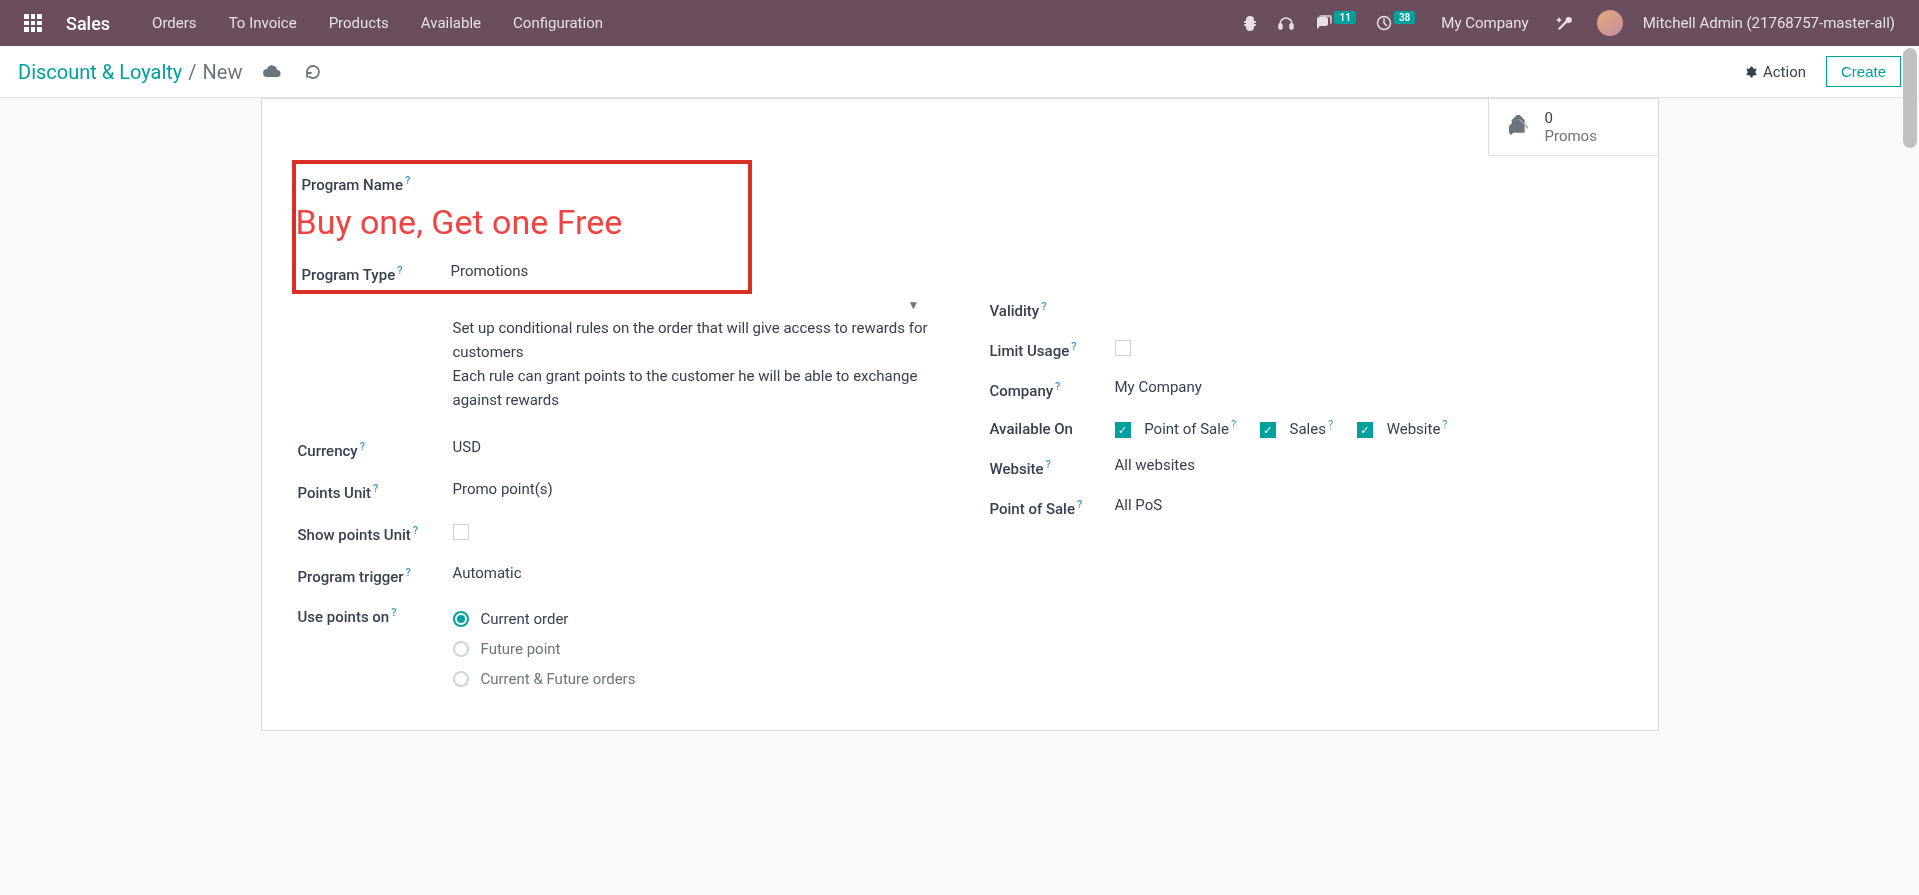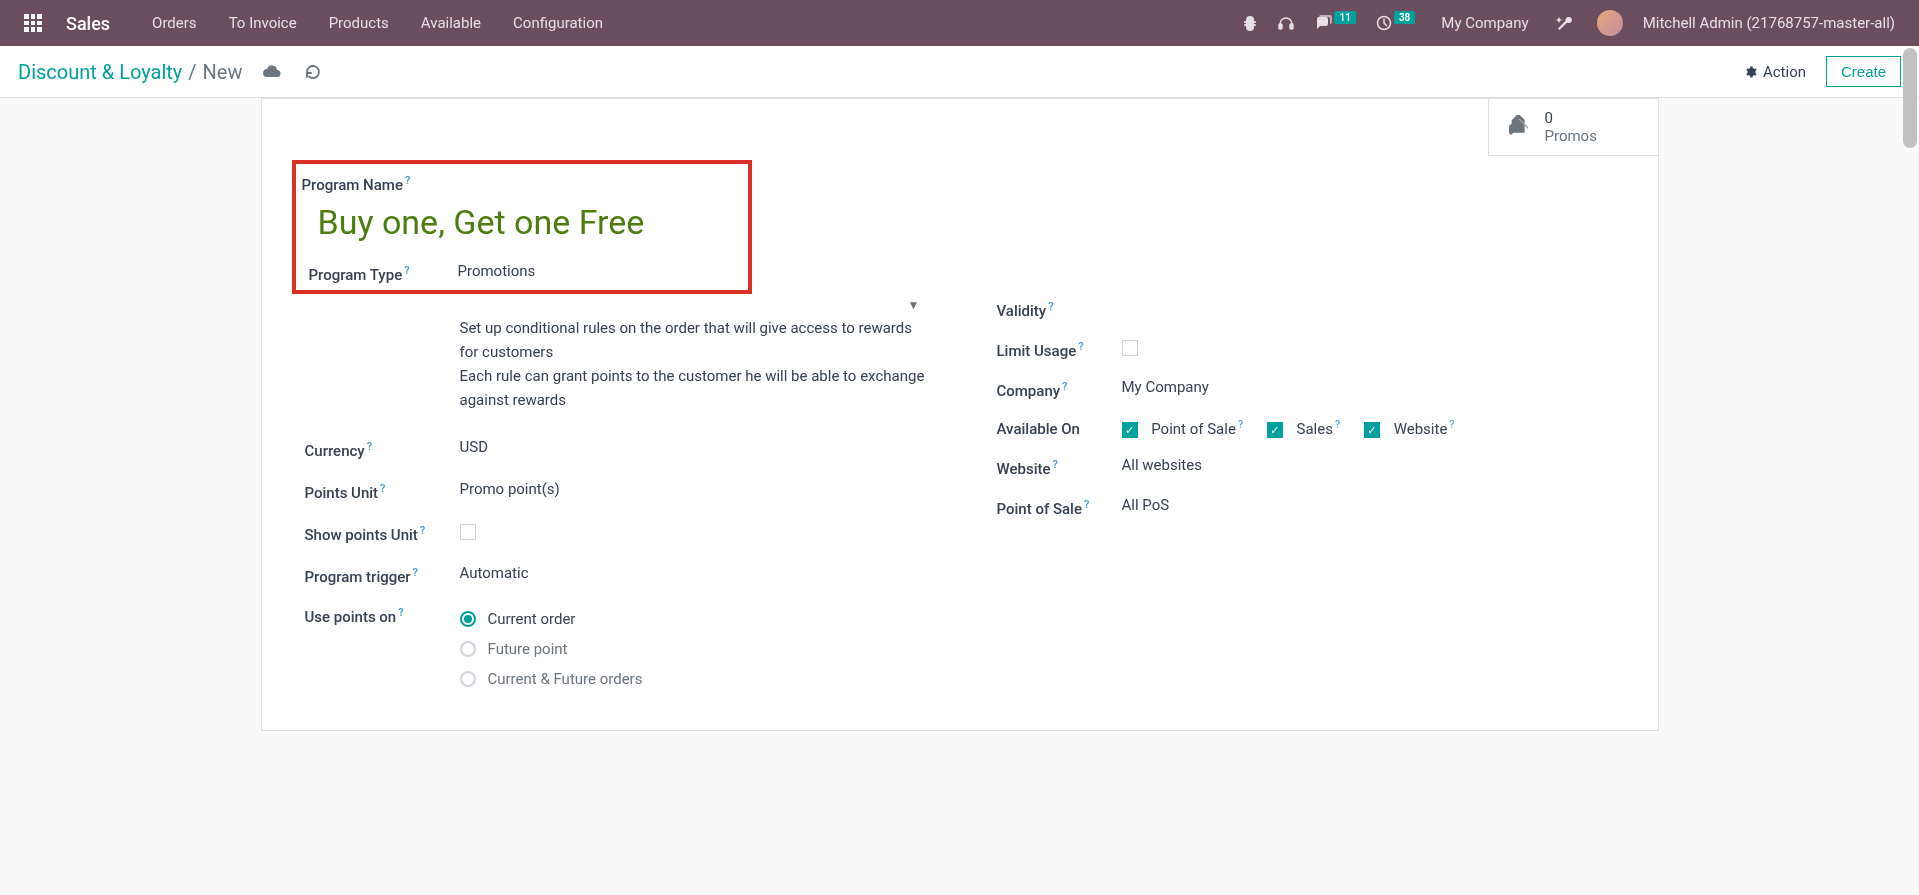--- a/index.html
+++ b/index.html
@@ -41,26 +41,26 @@
     .stat-btn .stat-label { font-size: 15px; color: #6c757d; }
     .stat-texts { display: flex; flex-direction: column; line-height: 1.2; }
 
     .sheet-inner { padding: 8px 36px 30px 36px; }
 
     .highlight-box { border: 4px solid #d93025; position: relative; padding: 10px 0 0 0; display: inline-block; min-width: 460px; margin-left: -6px; margin-top: -4px; }
 
     .field-label { font-size: 15px; color: #374151; font-weight: 500; }
     .help-mark { color: #3b9bd1; font-size: 11px; vertical-align: super; margin-left: 2px; }
     .program-name-label { padding-left: 6px; }
-    .program-name-value { font-size: 34px; color: #4d7c0f; font-weight: 400; padding: 8px 6px 14px 22px; }
+    .program-name-value { font-size: 34px; color: #ef4444; font-weight: 400; padding: 8px 6px 14px 0; }
 
     .two-col { display: flex; gap: 60px; margin-top: 0; }
     .col { flex: 1; }
     .form-row { display: flex; padding: 6px 0; align-items: flex-start; }
-    .form-row .lbl { width: 155px; flex-shrink: 0; font-size: 15px; color: #374151; font-weight: 500; padding-top: 2px; margin-left: 7px; }
+    .form-row .lbl { width: 155px; flex-shrink: 0; font-size: 15px; color: #374151; font-weight: 500; padding-top: 2px; }
     .form-row .val { flex: 1; font-size: 15px; color: #374151; }
     .val-muted { color: #9ca3af; }
     .val-desc { color: #6c757d; font-size: 15px; line-height: 1.6; }
     .dropdown-caret { float: right; color: #6c757d; margin-right: 10px; font-size: 12px; }
 
     .highlight-box .form-row { padding: 6px 6px; }
     .highlight-box .form-row .lbl { width: 149px; }
 
     .checkbox-sq { width: 16px; height: 16px; border: 1px solid #ced4da; display: inline-flex; align-items: center; justify-content: center; color: #fff; font-size: 11px; vertical-align: middle; }
     .checkbox-sq.checked { background: #00a09d; border-color: #00a09d; }

